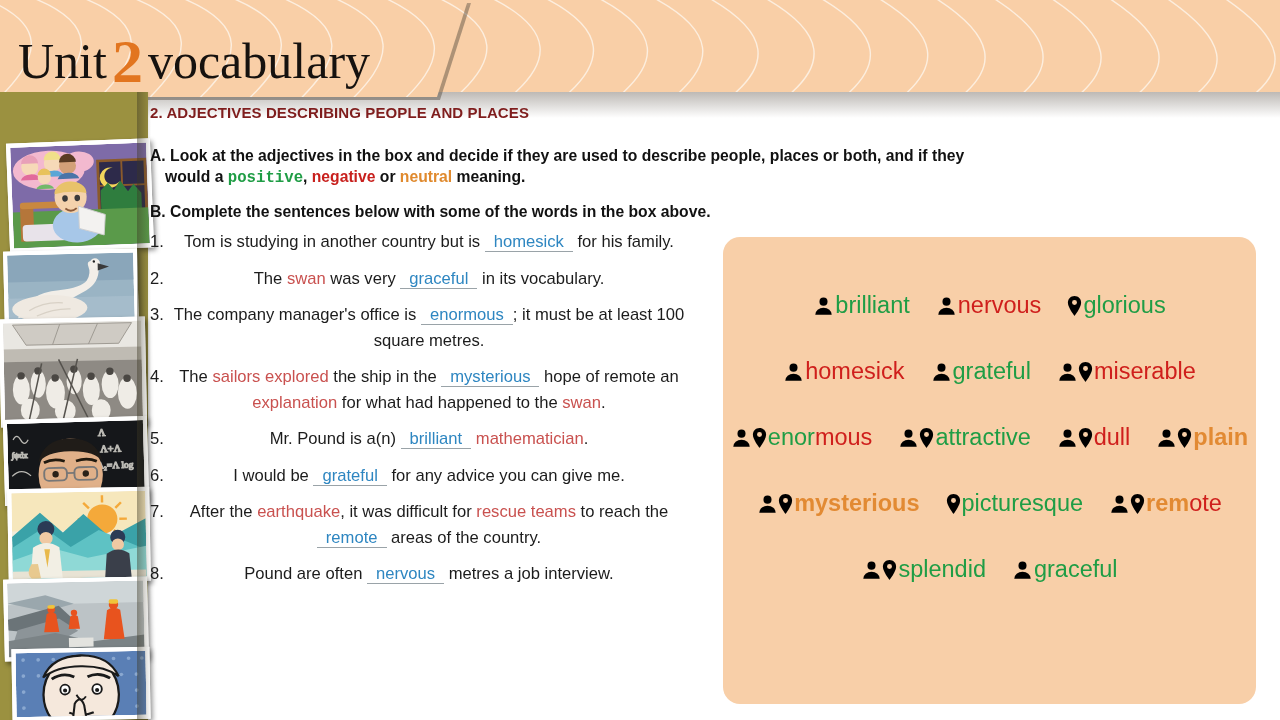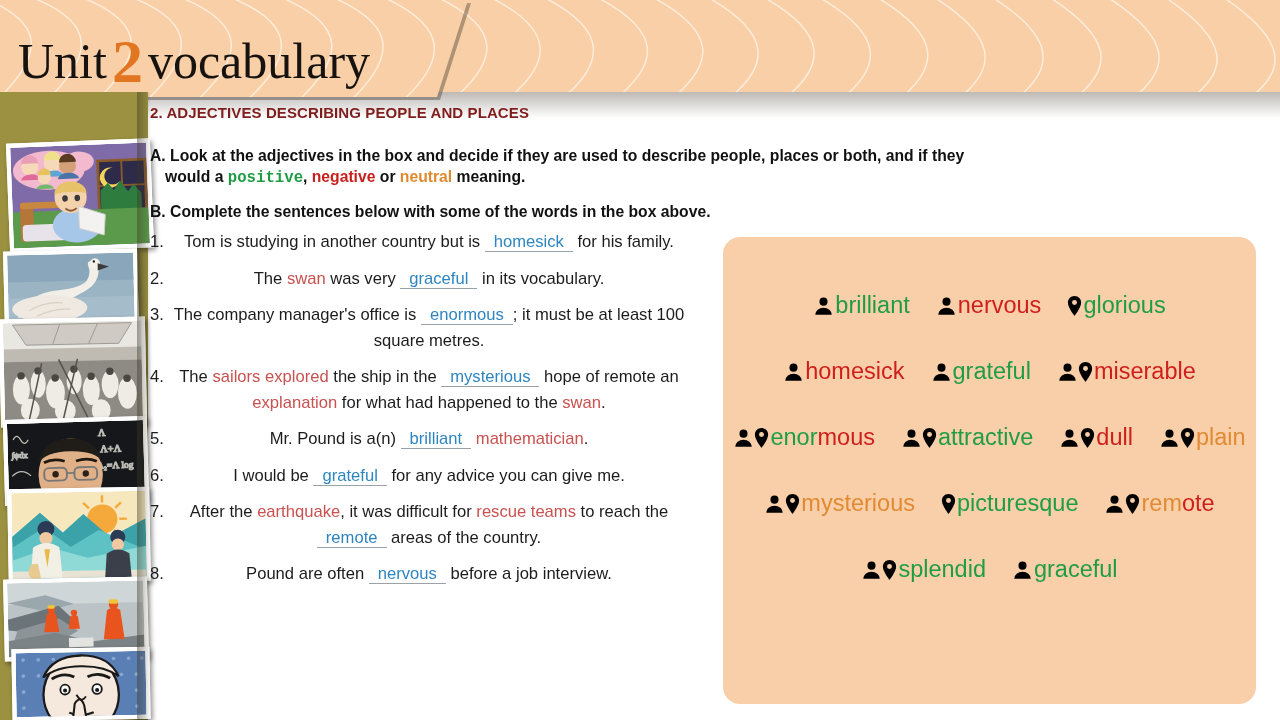--- a/index.html
+++ b/index.html
@@ -109,21 +109,21 @@
   .wrow{
     display:flex;align-items:center;justify-content:center;
     margin-bottom:41px;
   }
   .witem{display:flex;align-items:center;margin:0 13px;white-space:nowrap;}
   .witem .ic{display:flex;align-items:center;margin-right:1px;}
   .witem .ic svg{display:block;}
   .wlabel{font-size:23.5px;line-height:25px;}
   .c-pos{color:#1f9d45;}
   .c-neg{color:#cf1f1c;}
-  .c-neu{color:#e28a33;}
+  .c-neu{color:#e28a33;font-weight:bold;}
 </style>
 </head>
 <body>
 
 <div id="banner-strip">
   <svg id="banner-waves" viewBox="0 0 1280 92" preserveAspectRatio="none">
     <g stroke="#fdf0e2" stroke-width="1.4" fill="none" opacity=".95">
       <path d="M-40,-10 C60,20 40,60 -10,102"></path>
       <path d="M10,-10 C110,20 90,60 40,102"></path>
       <path d="M60,-10 C160,20 140,60 90,102"></path>
@@ -415,21 +415,21 @@
       <div class="q">
         <span class="n">6.</span>
         <span class="body"><span>I would be </span><span class="blank">grateful</span><span> for any advice you can give me.</span></span>
       </div>
       <div class="q">
         <span class="n">7.</span>
         <span class="body"><span>After the </span><span class="red">earthquake</span><span>, it was difficult for </span><span class="red">rescue teams</span><span> to reach the </span><span class="blank">remote</span><span> areas of the country.</span></span>
       </div>
       <div class="q">
         <span class="n">8.</span>
-        <span class="body"><span>Pound are often </span><span class="blank">nervous</span><span> before a job interview.</span></span>
+        <span class="body"><span>Pound are often </span><span class="blank">nervous</span><span> metres a job interview.</span></span>
       </div>
     </div>
 </div>
 
 <div id="wordbox">
     <div class="wrow">
       <div class="witem">
         <span class="ic">
           <span style="display: inline-flex;">
             <svg width="21" height="22" viewBox="0 0 24 24" aria-hidden="true">

